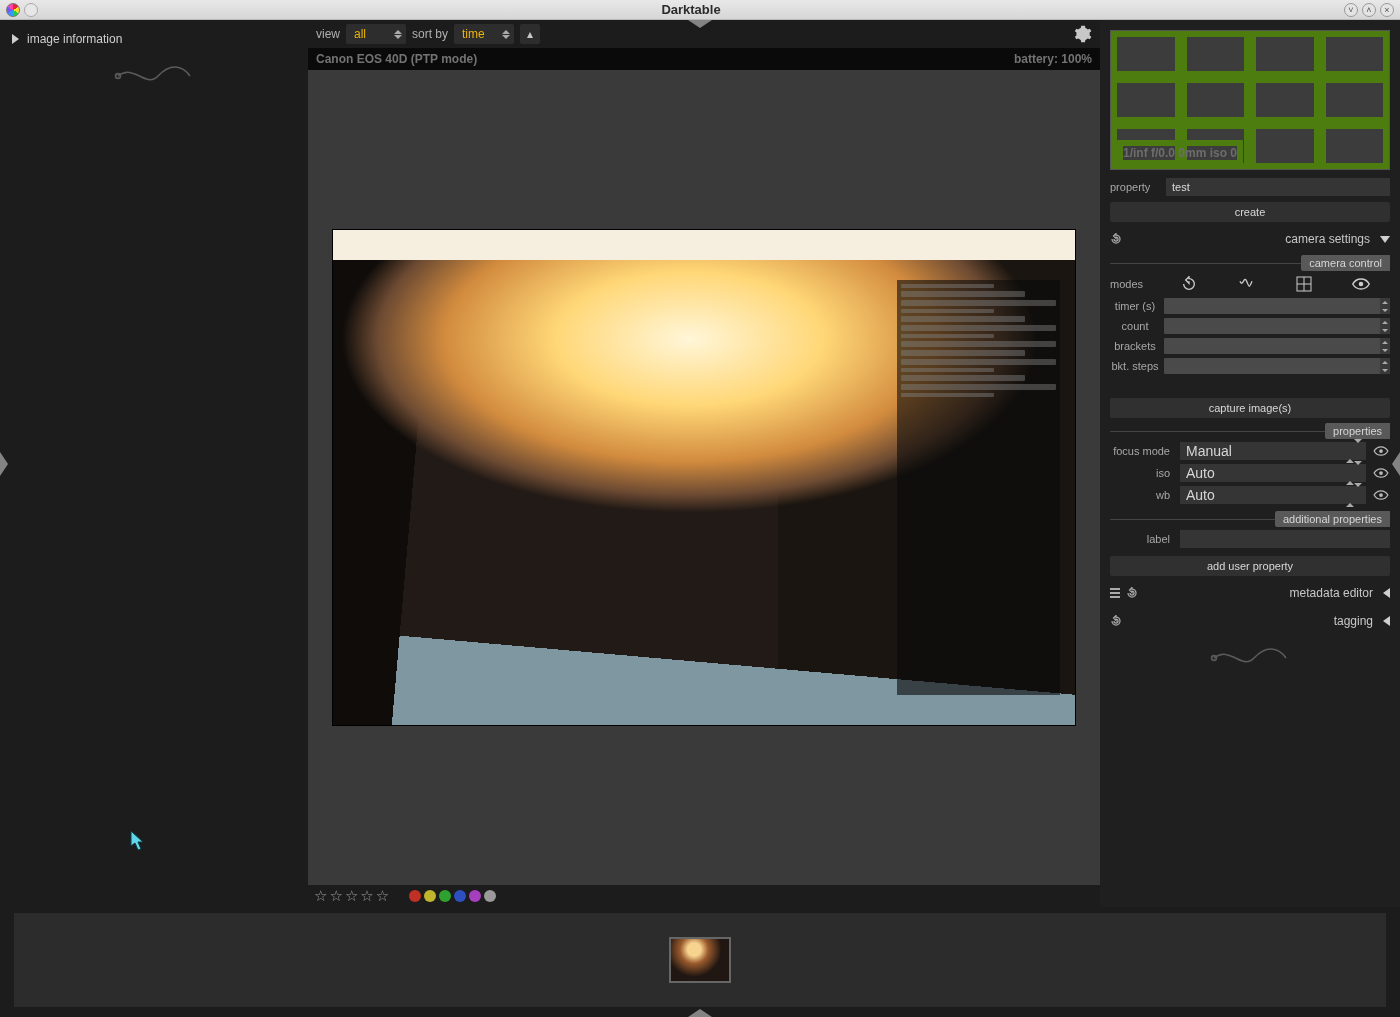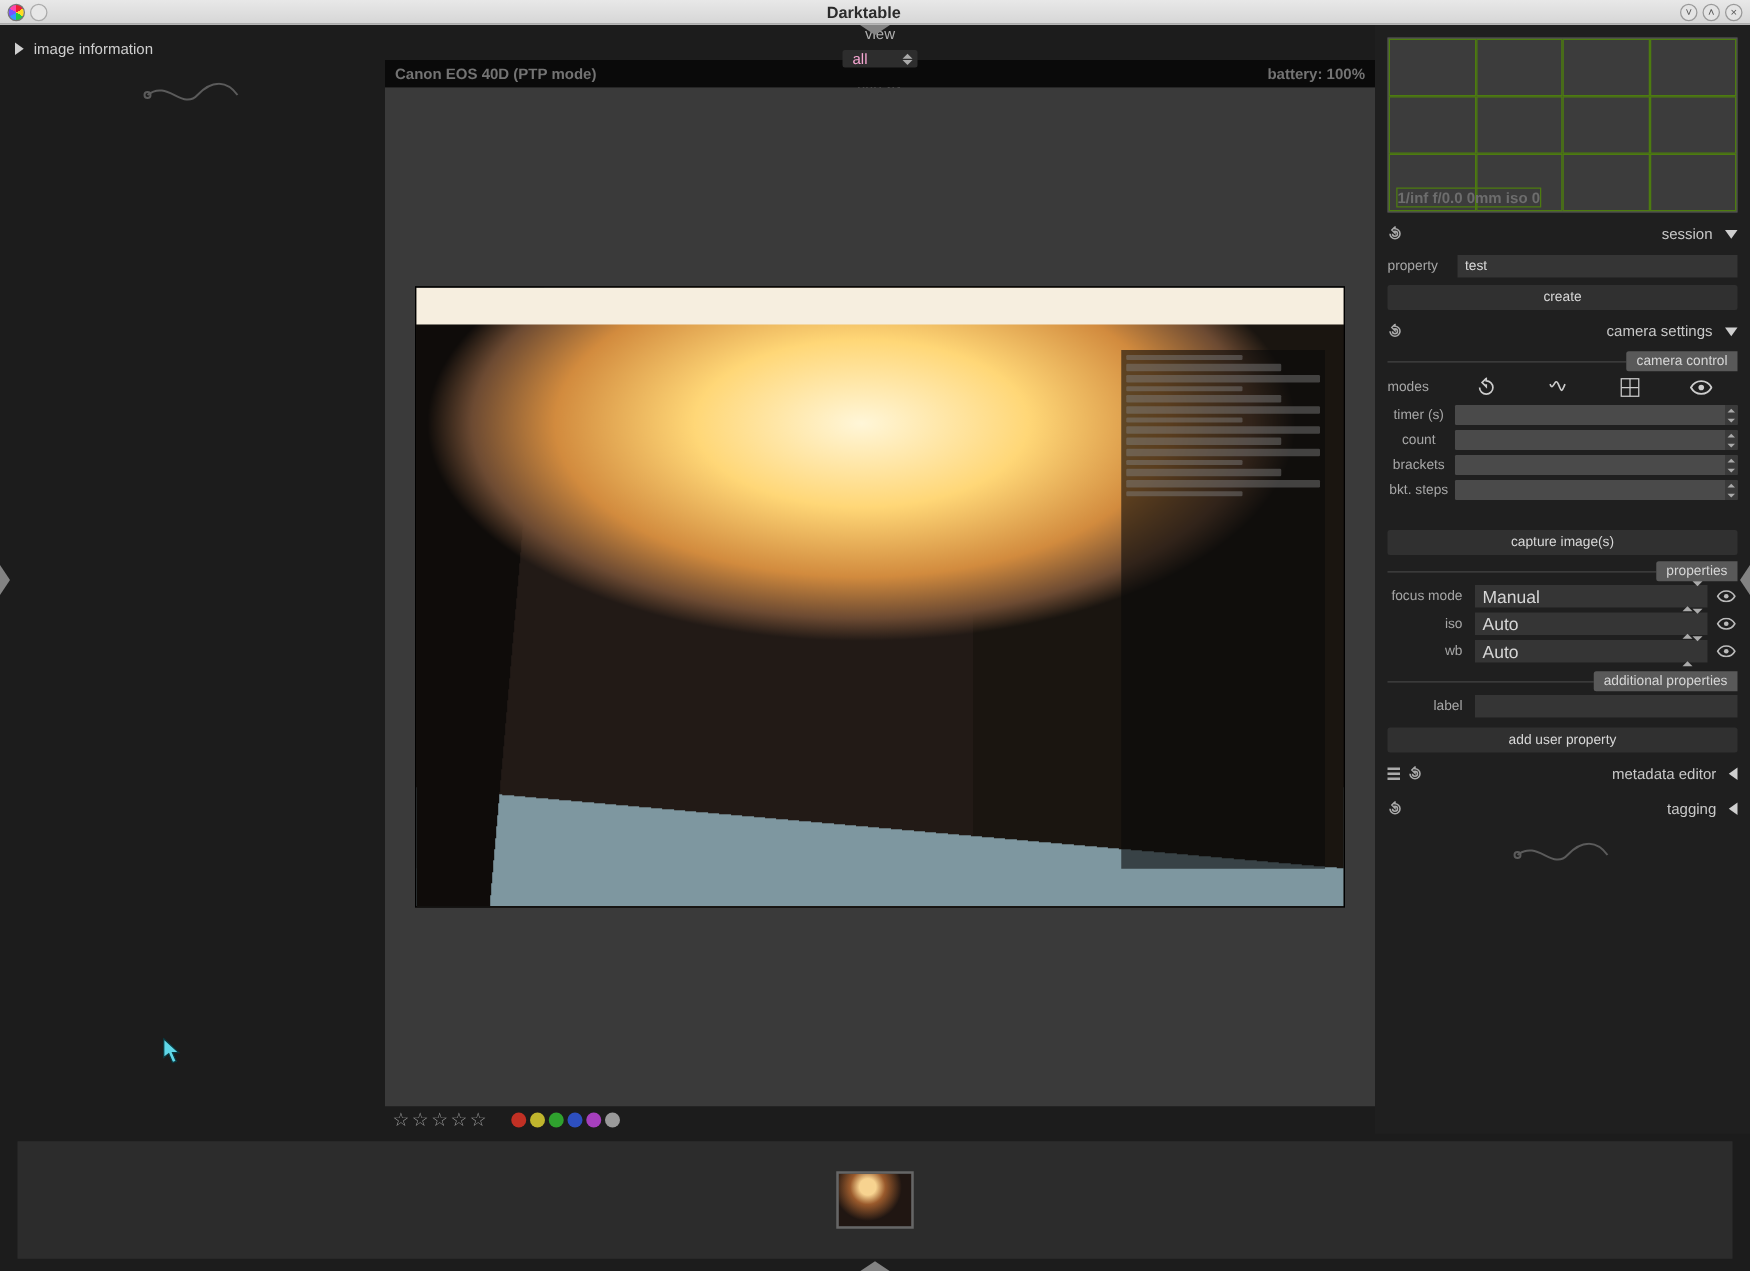--- a/index.html
+++ b/index.html
@@ -77,25 +77,24 @@
 
 
 .center {
   grid-column:2; grid-row:1;
   display:flex; flex-direction:column;
   background:#1c1c1c;
 }
 .toolbar {
   height:28px; display:flex; align-items:center; gap:6px; padding:0 8px;
   color:#b8b8b8;
-  flex-direction:column;
 }
 .toolbar .lbl { color:#b0b0b0; }
 .select {
-  background:#2d2d2d; color:#f9a8d4; height:20px; padding:0 18px 0 8px;
+  background:#2d2d2d; color:#eab308; height:20px; padding:0 18px 0 8px;
   display:flex; align-items:center; position:relative; border-radius:2px;
   min-width:60px;
 }
 .select .ud { position:absolute; right:4px; display:flex; flex-direction:column; gap:0; }
 .ud span { width:0;height:0;border-left:4px solid transparent;border-right:4px solid transparent;}
 .ud .u { border-bottom:4px solid #aaa; margin-bottom:1px; }
 .ud .d { border-top:4px solid #aaa; }
 .sort-dir {
   width:20px;height:20px;background:#2d2d2d;border-radius:2px;
   display:flex;align-items:center;justify-content:center;color:#c8c8c8;
@@ -141,21 +140,21 @@
 
 .right {
   grid-column:3; grid-row:1;
   background:#1f1f1f; padding:10px; overflow:hidden;
   position:relative;
 }
 .histogram {
   height:140px; border:1px solid #555; background:#3c3c3c; position:relative;
   display:grid; grid-template-columns:repeat(4,1fr); grid-template-rows:repeat(3,1fr);
 }
-.histogram > div { border:1px solid #4d7c0f; }
+.histogram > div { border:6px solid #4d7c0f; }
 .hist-info{ position:absolute; left:6px; bottom:3px; color:#6d6d6d; font-size:12px; font-weight:bold;}
 
 .module {
   margin-top:6px;
 }
 .mod-header {
   display:flex; align-items:center; height:22px; color:#c8c8c8;
   gap:6px;
 }
 .mod-header .title { margin-left:auto; margin-right:4px; }
@@ -337,29 +336,20 @@
         <div></div>
         <div></div>
       <div></div>
         <div></div>
         <div></div>
         <div></div>
       <div class="hist-info">1/inf f/0.0 0mm iso 0</div>
     </div>
 
     <div class="module">
-      <div class="mod-header">
-        <span class="reset">
-          <svg viewBox="0 0 24 24">
-              <path fill="none" stroke="#aaa" stroke-width="2.5" d="M4 12a8 8 0 108-8V1L7 6l5 5V8a4 4 0 11-4 4"></path>
-            </svg>
-        </span>
-        <span class="title">session</span>
-        <span class="arrow-down"></span>
-      </div>
       <div class="sect">
         <div class="form-row">
           <label>property</label>
           <input class="textin" value="test" style="">
         </div>
         <div class="btn" style="margin-top:4px">
           <span>create</span>
         </div>
       </div>
     </div>

